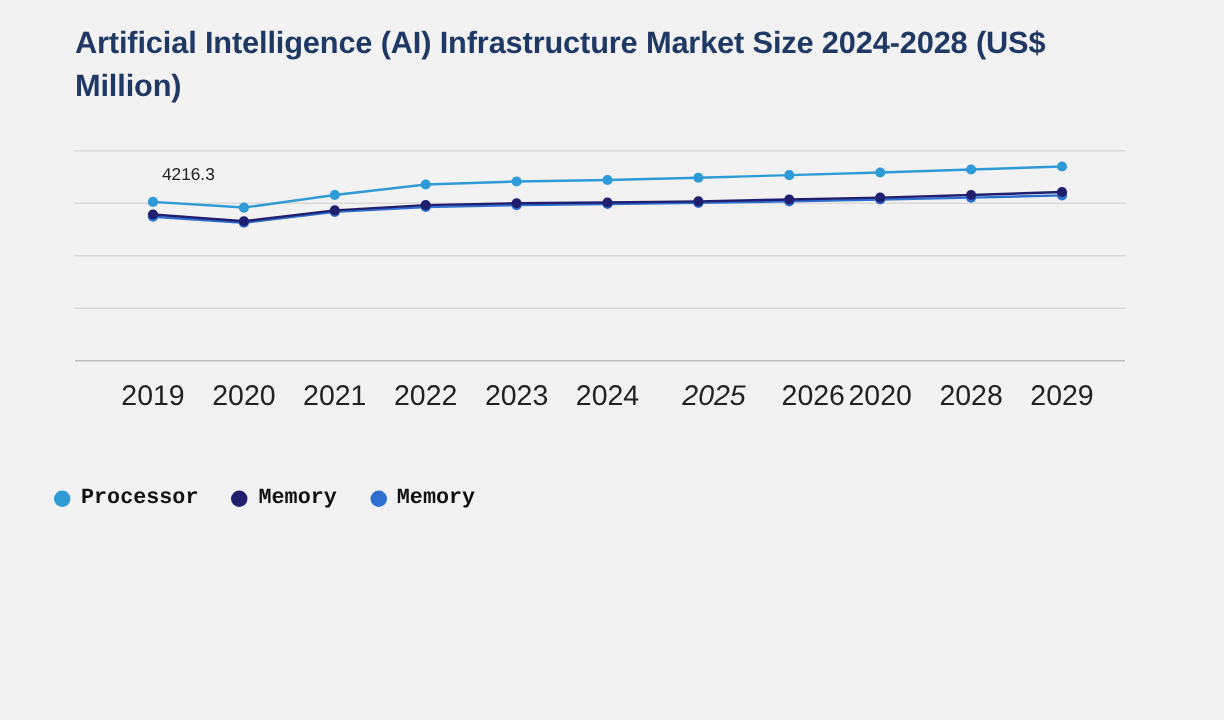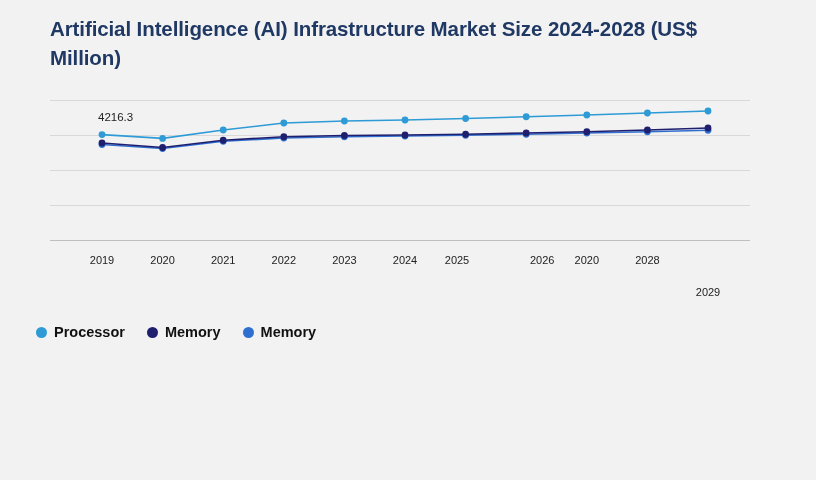--- a/index.html
+++ b/index.html
@@ -64,36 +64,37 @@
     position: absolute;
     left: 50px;
     top: 254px;
     width: 700px;
     height: 20px;
   }
   .xlabel {
     position: absolute;
     top: 0;
     transform: translateX(-50%);
-    font-size: 11px;
+    font-size: 19px;
     color: #222222;
     white-space: nowrap;
   }
   .datalabel {
     position: absolute;
     font-size: 11.5px;
     color: #222222;
     white-space: nowrap;
   }
   .legend {
     position: absolute;
     left: 36px;
     top: 324px;
     display: flex;
     gap: 22px;
+    font-family: Liberation Mono, monospace;
   }
   .legend-item {
     display: flex;
     align-items: center;
     gap: 7px;
   }
   .legend-marker {
     width: 11px;
     height: 11px;
     border-radius: 50%;
@@ -158,36 +159,36 @@
         <circle cx="233.79999999999998" cy="23" r="3.4" fill="#2e9bd6"></circle>
         <circle cx="294.4" cy="21" r="3.4" fill="#2e9bd6"></circle>
         <circle cx="355" cy="20" r="3.4" fill="#2e9bd6"></circle>
         <circle cx="415.59999999999997" cy="18.5" r="3.4" fill="#2e9bd6"></circle>
         <circle cx="476.2" cy="16.75" r="3.4" fill="#2e9bd6"></circle>
         <circle cx="536.8" cy="15" r="3.4" fill="#2e9bd6"></circle>
         <circle cx="597.4" cy="13" r="3.4" fill="#2e9bd6"></circle>
         <circle cx="658" cy="11" r="3.4" fill="#2e9bd6"></circle>
       </svg>
     <div id="labels-layer">
-        <div class="datalabel" style="left: 48px; top: 10.5925px;">4216.3</div>
+        <div class="datalabel" style="left: 58px; top: 10.5925px;">4216.3</div>
       </div>
   </div>
 
   <div class="xlabels" id="xlabels">
       <div class="xlabel" style="left: 52px;">2019</div>
       <div class="xlabel" style="left: 112.6px;">2020</div>
       <div class="xlabel" style="left: 173.2px;">2021</div>
       <div class="xlabel" style="left: 233.8px;">2022</div>
       <div class="xlabel" style="left: 294.4px;">2023</div>
       <div class="xlabel" style="left: 355px;">2024</div>
-      <div class="xlabel" style="left: 407px;">2025</div>
+      <div class="xlabel" style="left: 426px; font-style: italic;">2025</div>
       <div class="xlabel" style="left: 476.2px; margin-left: 16px;">2026</div>
       <div class="xlabel" style="left: 536.8px;">2020</div>
       <div class="xlabel" style="left: 597.4px;">2028</div>
-      <div class="xlabel" style="left: 658px; margin-top: 32px;">2029</div>
+      <div class="xlabel" style="left: 658px;">2029</div>
     </div>
 
   <div class="legend" id="legend">
       <div class="legend-item">
         <span class="legend-marker" style="background: rgb(46, 155, 214);"></span>
         <span class="legend-label">Processor</span>
       </div>
       <div class="legend-item">
         <span class="legend-marker" style="background: rgb(31, 31, 110);"></span>
         <span class="legend-label">Memory</span>

